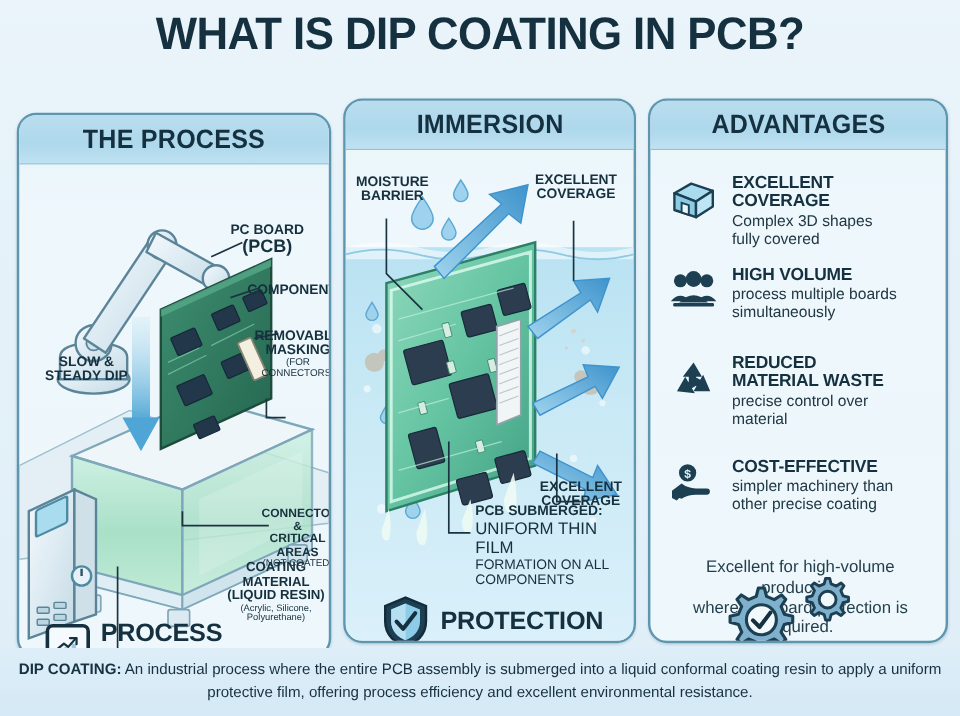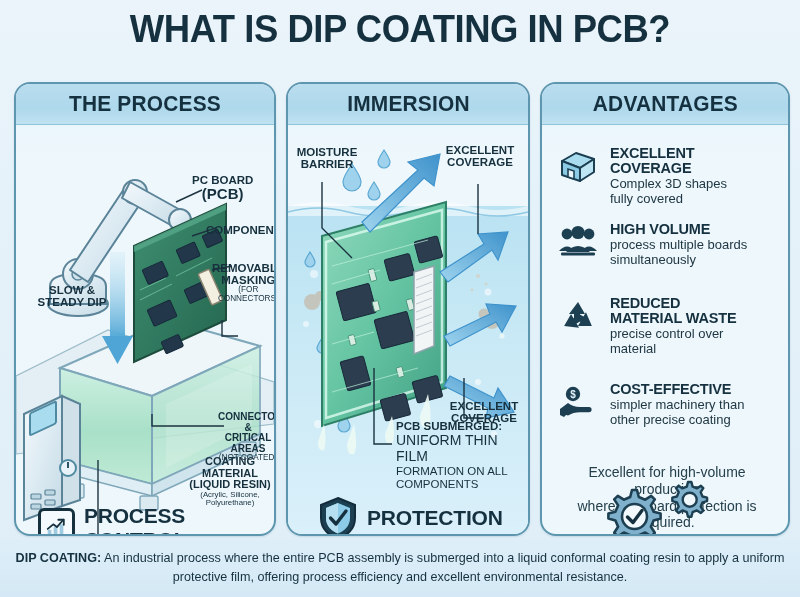--- a/index.html
+++ b/index.html
@@ -22,21 +22,21 @@
   }
 
   
   .panel{
     position:absolute;top:82px;height:450px;
     border:2px solid #5d96ae;border-radius:16px;
     background:linear-gradient(180deg,#e9f5fb 0%,#edf7fc 18%,#eef7fb 100%);
     overflow:hidden;
     box-shadow:0 1px 2px rgba(60,110,140,.18);
   }
-  .p1{left:14px;width:258px;}
+  .p1{left:14px;width:258px;margin-top:12px;}
   .p2{left:286px;width:240px;}
   .p3{left:540px;width:246px;}
   .panel-head{
     position:absolute;left:0;top:0;width:100%;height:40px;
     background:linear-gradient(180deg,#b9ddee 0%,#aed8ec 60%,#bfe2f1 100%);
     border-bottom:1px solid #8fc3da;
     display:flex;align-items:center;justify-content:center;
   }
   .panel-head span{
     font-size:22px;font-weight:bold;color:#15303f;letter-spacing:.2px;

